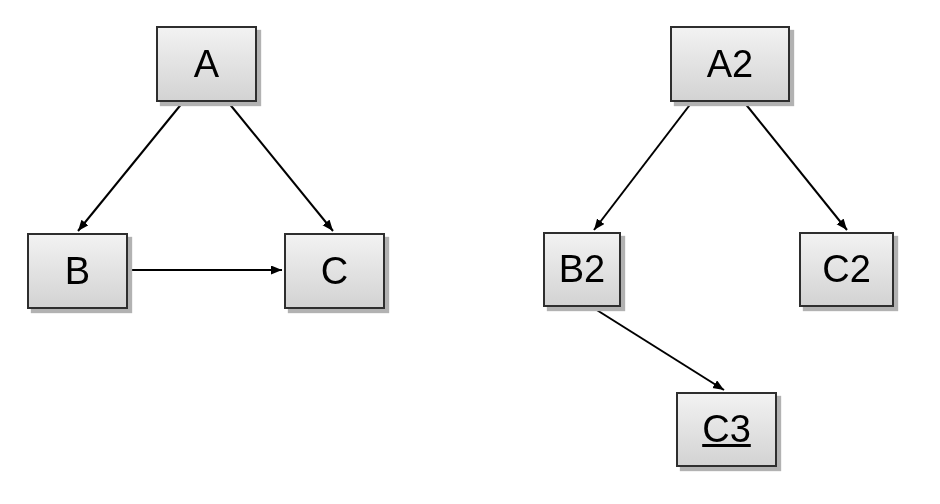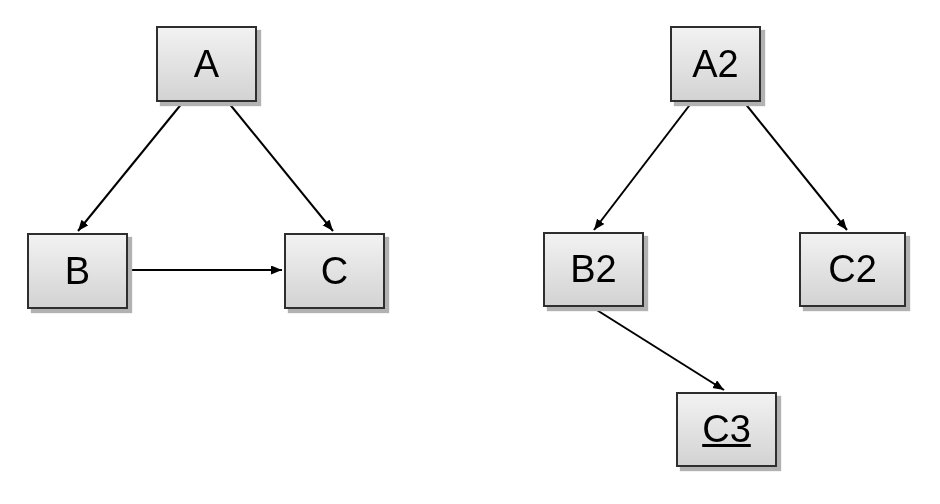--- a/index.html
+++ b/index.html
@@ -63,26 +63,26 @@
   <div id="node-layer">
       <div class="node" style="left: 156px; top: 26px; width: 101px; height: 76px;">
         <span>A</span>
       </div>
       <div class="node" style="left: 27px; top: 233px; width: 101px; height: 76px;">
         <span>B</span>
       </div>
       <div class="node" style="left: 284px; top: 233px; width: 101px; height: 76px;">
         <span>C</span>
       </div>
-      <div class="node" style="left: 670px; top: 26px; width: 91px; height: 76px;">
+      <div class="node" style="left: 670px; top: 26px; width: 120px; height: 76px;">
         <span>A2</span>
       </div>
-      <div class="node" style="left: 543px; top: 232px; width: 101px; height: 75px;">
+      <div class="node" style="left: 543px; top: 232px; width: 78px; height: 75px;">
         <span>B2</span>
       </div>
-      <div class="node" style="left: 799px; top: 232px; width: 107px; height: 75px; justify-content: center;">
+      <div class="node" style="left: 799px; top: 232px; width: 95px; height: 75px; justify-content: center;">
         <span>C2</span>
       </div>
       <div class="node" style="left: 676px; top: 392px; width: 101px; height: 75px; text-decoration: underline;">
         <span>C3</span>
       </div>
     </div>
 </div>
 
 </body></html>

